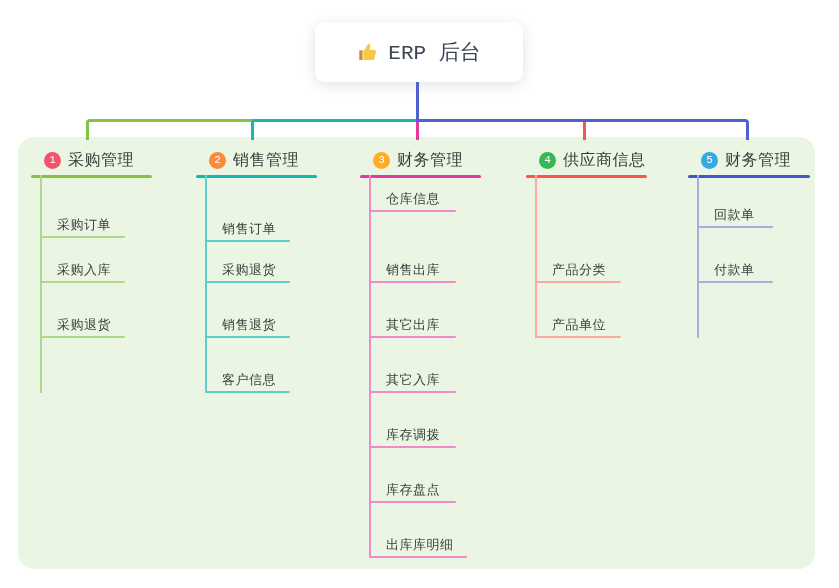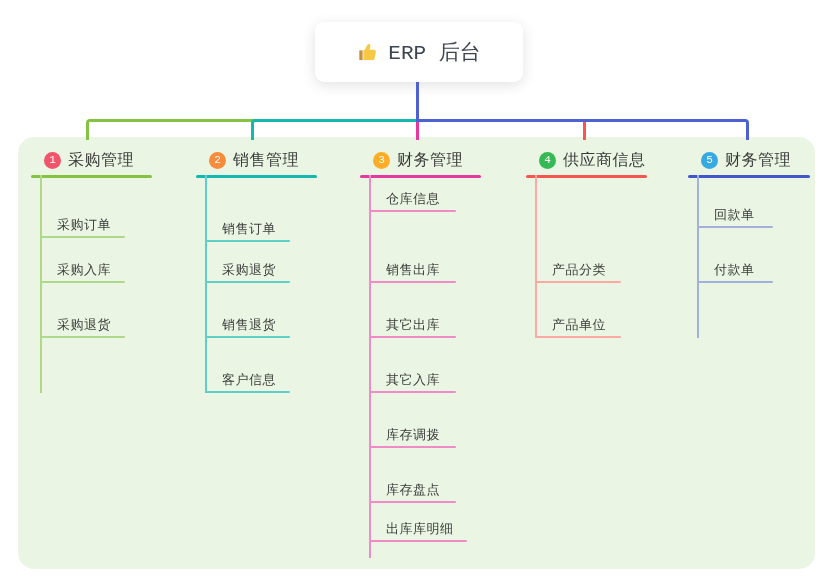--- a/index.html
+++ b/index.html
@@ -138,21 +138,21 @@
       <div class="cline" style="width: 87px; background: rgb(240, 139, 199);"></div>
     </div>
     <div class="child" style="top:278px">
       <div class="clabel">库存调拨</div>
       <div class="cline" style="width: 87px; background: rgb(240, 139, 199);"></div>
     </div>
     <div class="child" style="top:333px">
       <div class="clabel">库存盘点</div>
       <div class="cline" style="width: 87px; background: rgb(240, 139, 199);"></div>
     </div>
-    <div class="child" style="top:372px">
+    <div class="child" style="top:388px">
       <div class="clabel">出库库明细</div>
       <div class="cline" style="width: 98px; background: rgb(240, 139, 199);"></div>
     </div>
   </div>
 
   <div class="branch" style="left:526px">
     <div class="hdr">
       <span class="badge" style="background: rgb(53, 185, 84);">4</span>
       <span class="blabel">供应商信息</span>
     </div>

